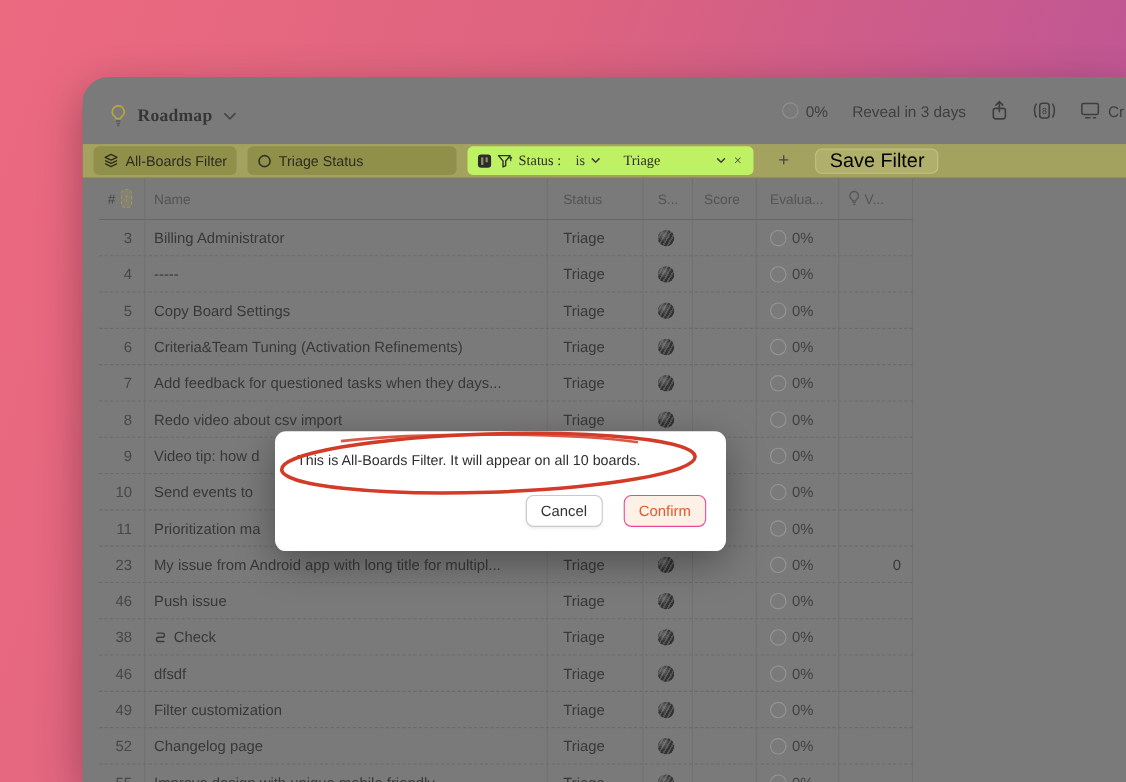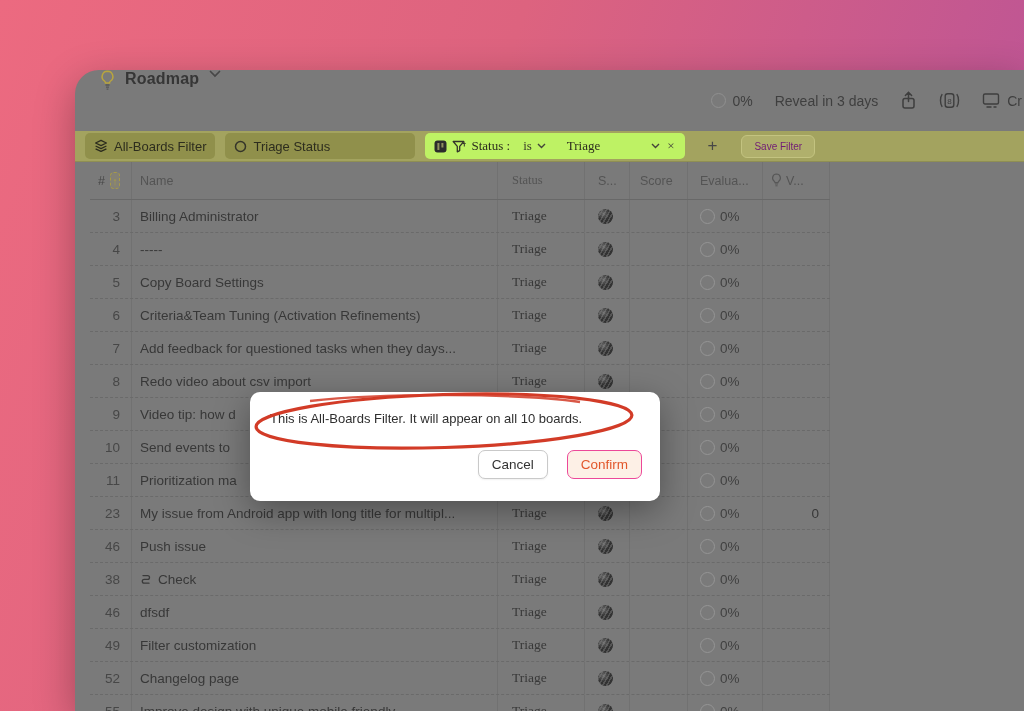--- a/index.html
+++ b/index.html
@@ -6,49 +6,49 @@
   html,body { width:1024px; height:711px; overflow:hidden; font-family:"Liberation Sans", sans-serif; }
   .page { position:relative; width:1024px; height:711px;
           background:linear-gradient(108deg,#ec6a80 0%,#dd637f 42%,#b4519b 100%); overflow:hidden; }
 
   
   .window { position:absolute; left:75px; top:70px; width:949px; height:641px;
             background:#7a7a7a; border-radius:24px 0 0 0; overflow:hidden;
             box-shadow:0 12px 40px rgba(0,0,0,.3); }
 
   .win-header { position:relative; height:61px; }
-  .title-group { position:absolute; left:25px; top:0; height:71px; display:flex; align-items:flex-start; gap:10px; }
+  .title-group { position:absolute; left:25px; top:0; height:71px; display:flex; align-items:center; gap:10px;font-family:Liberation Serif, serif; }
   .win-title { font-size:16px; font-weight:bold; color:#363636; letter-spacing:.2px; }
   .hdr-right { position:absolute; right:2px; top:0; height:61px; display:flex; align-items:center; gap:22px; }
   .hdr-item { display:flex; align-items:center; gap:6px; color:#3f3f3f; font-size:14px; }
   .ring { width:15px; height:15px; border-radius:50%; border:1.5px solid #909090; }
 
   
   .filter-bar { position:relative; height:31px; background:#a3a35f; display:flex; align-items:center;
                 padding:0 10px; gap:10px; border-bottom:1px solid rgba(0,0,0,.12); }
   .chip { height:26px; border-radius:5px; background:#90904b; display:flex; align-items:center;
           gap:6px; padding:0 9px; font-size:13px; color:#2d2d1e; white-space:nowrap; }
   .chip.saved { width:190px; }
   .chip.rule { width:260px; gap:5px; background:#bef264;font-family:Liberation Serif, serif; }
   .chip .dim { color:#3c3c2c; }
   .grow { flex:1; }
   .xglyph { font-size:13px; color:#44443a; padding:0 2px; }
   .plusglyph { font-size:17px; color:#474747; margin-left:8px; padding:0 4px; }
   .save-btn { height:23px; margin-left:10px; padding:0 12px; border-radius:6px; background:#b0b06c;
-              border:1px solid #c3c380; color:#701a75; font-size:10px; display:flex; align-items:center; }
+              border:1px solid #c3c380; color:#000000; font-size:18px; display:flex; align-items:center; }
 
   
   .table { position:absolute; left:15px; top:92px; width:740px; }
   .trow { display:grid; grid-template-columns:42px 366px 87px 45px 58px 75px 67px; align-items:center; }
   .thead { height:38px; border-bottom:1px solid rgba(0,0,0,.14); color:#545454; font-size:12.5px; }
   .tbody .trow { height:33px; border-bottom:1px dashed rgba(0,0,0,.13); font-size:13.5px; color:#383838; }
   .cell { height:100%; display:flex; align-items:center; overflow:hidden; border-right:1px solid rgba(0,0,0,.07); }
   .c-num { justify-content:flex-end; padding-right:11px; color:#474747; }
   .c-name { padding-left:8px; gap:6px; white-space:nowrap; }
-  .c-status { padding-left:14px;font-family:Liberation Serif, serif; }
+  .c-status { padding-left:14px; }
   .c-s { padding-left:13px; }
   .c-score { padding-left:10px; }
   .c-eval { padding-left:12px; gap:5px; }
   .c-v { justify-content:flex-end; padding-right:10px; }
   .thead .c-num { justify-content:flex-start; padding-left:8px; gap:5px; }
   .thead .c-v { justify-content:flex-start; padding-left:8px; gap:4px; }
   .sort-badge { width:17px; height:17px; border:1px dashed #a79a49; border-radius:4px;
                 background:rgba(205,185,80,.12); color:#a99d46; font-size:11px; font-weight:bold;
                 display:flex; align-items:center; justify-content:center; }
   .sphere { width:15px; height:15px; border-radius:50%; flex:0 0 auto;

